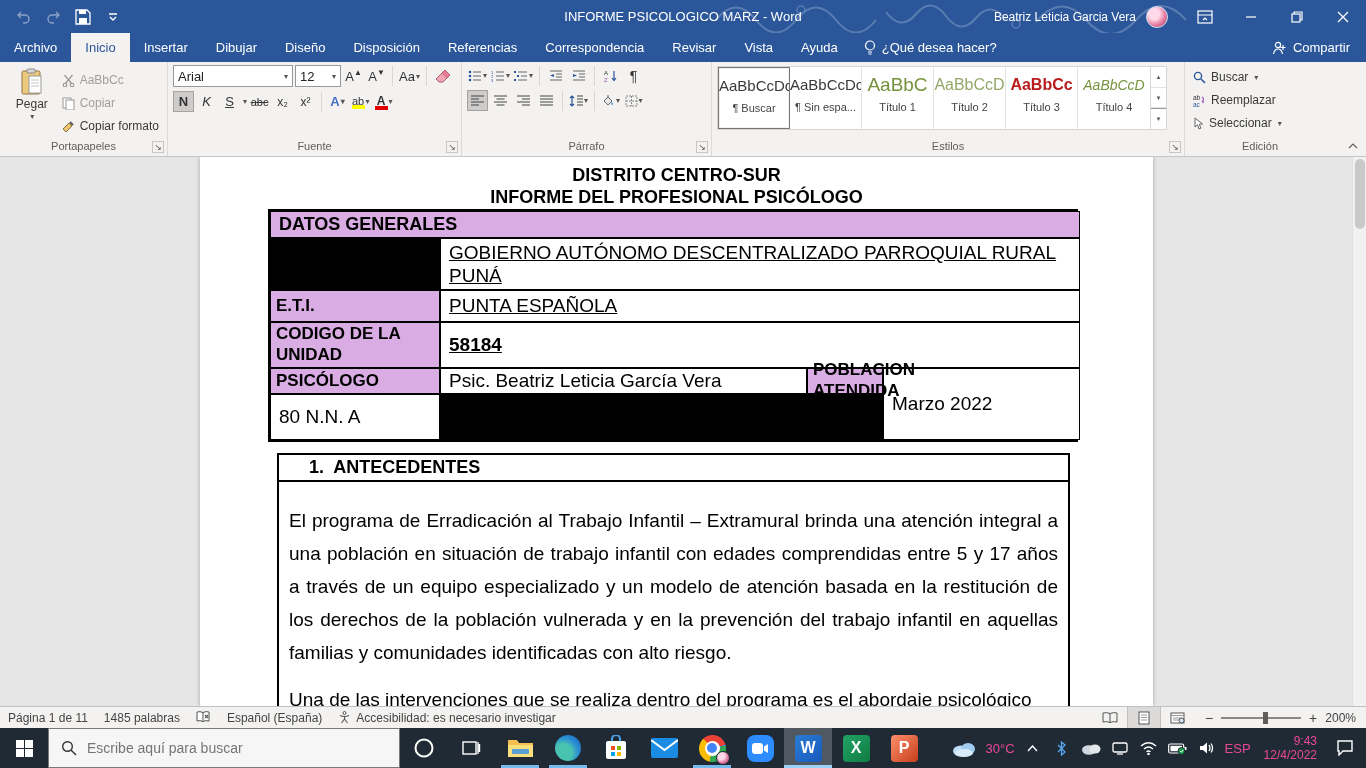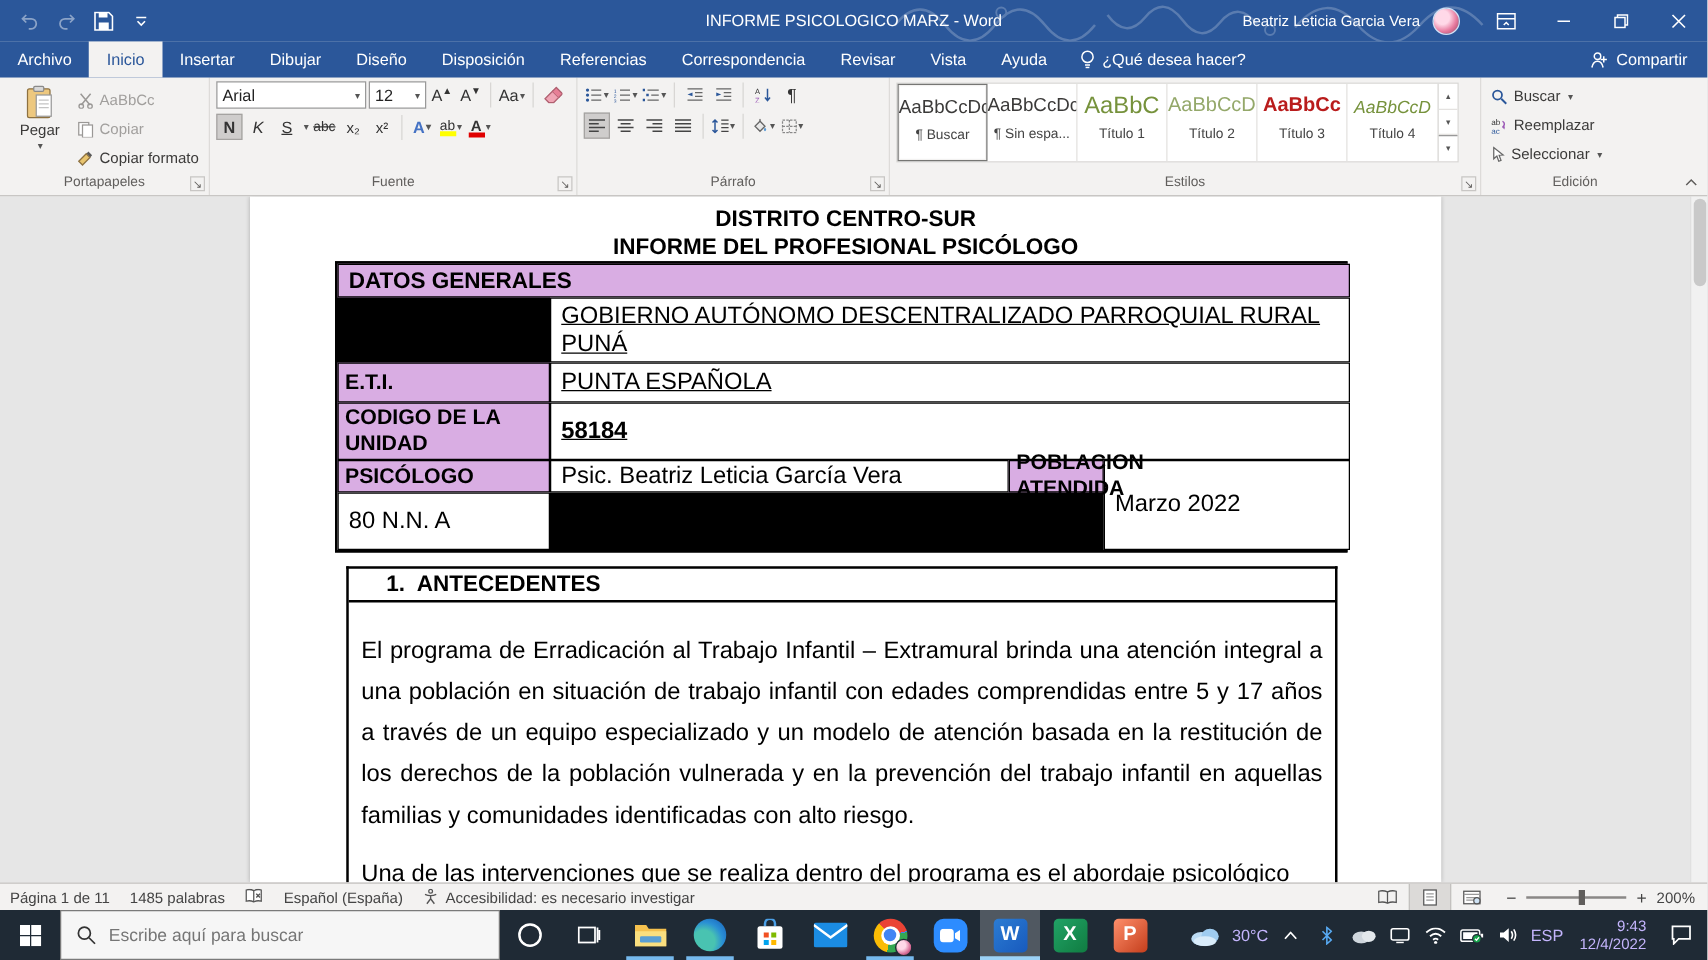--- a/index.html
+++ b/index.html
@@ -86,21 +86,21 @@
   
   .taskbar { position:absolute; top:728px; left:0; width:1366px; height:40px; background:#1f2a35; display:flex; align-items:stretch; z-index:40; }
   .tk-start { width:48px; display:flex; align-items:center; justify-content:center; }
   .tk-search { width:352px; background:#f6f6f6; border:1px solid #7a7a7a; display:flex; align-items:center; gap:10px; padding:0 12px; }
   .tk-search input { border:none; outline:none; background:transparent; font-size:14px; color:#222; width:270px; font-family:"Liberation Sans",sans-serif; }
   .tk-btn { width:48px; display:flex; align-items:center; justify-content:center; position:relative; }
   .tk-btn.running::after { content:""; position:absolute; bottom:0; left:5px; right:5px; height:3px; background:#76b9ed; }
   .tk-btn.active { background:rgba(255,255,255,.22); }
   .tk-btn.active::after { left:0; right:0; background:#9cd2f7; }
   .tile { width:27px; height:27px; border-radius:4px; display:flex; align-items:center; justify-content:center; color:#fff; font-weight:bold; font-size:16px; }
-  .tray { margin-left:auto; display:flex; align-items:center; gap:7px; padding-right:6px; color:#c4b5fd; font-size:13px; }
+  .tray { margin-left:auto; display:flex; align-items:center; gap:7px; padding-right:6px; color:#ec4899; font-size:13px; }
   .trayic { display:flex; align-items:center; justify-content:center; width:22px; }
   .tk-clock { text-align:right; font-size:12px; line-height:14px; padding:0 6px; }
   .chrome-w { position:relative; width:27px; height:27px; }
   .chrome { width:27px; height:27px; border-radius:50%; background:conic-gradient(from -45deg, #ea4335 0 33%, #4285f4 0 34%, #34a853 34% 66%, #fbbc05 66% 100%); position:relative; }
   .chrome::before { content:""; position:absolute; left:6px; top:6px; width:15px; height:15px; border-radius:50%; background:#fff; }
   .chrome::after { content:""; position:absolute; left:8.5px; top:8.5px; width:10px; height:10px; border-radius:50%; background:#4285f4; }
   .chrome-badge { position:absolute; right:-4px; bottom:-3px; width:14px; height:14px; border-radius:50%; background:radial-gradient(circle at 35% 35%, #ffd9e8 0 30%, #d76d96 65%, #7d3050 100%); border:1px solid #1f2a35; }
 </style>
 </head>
 <body>

